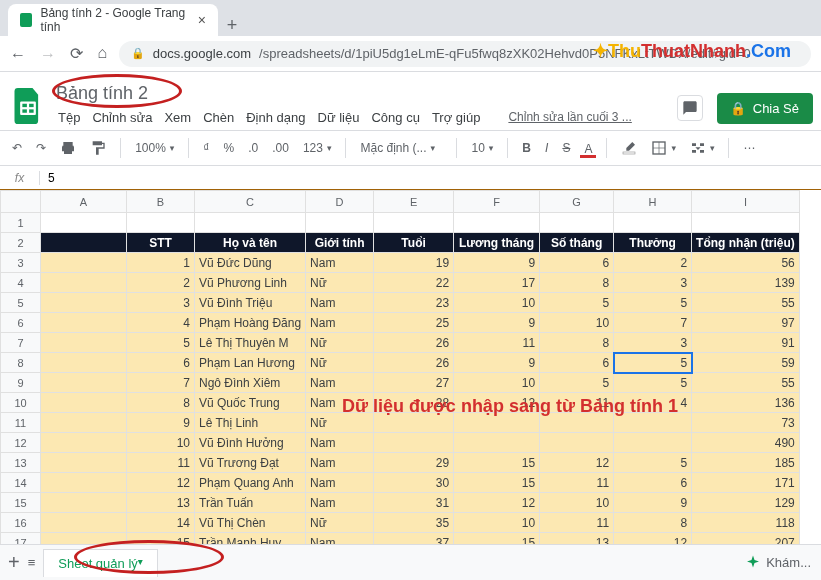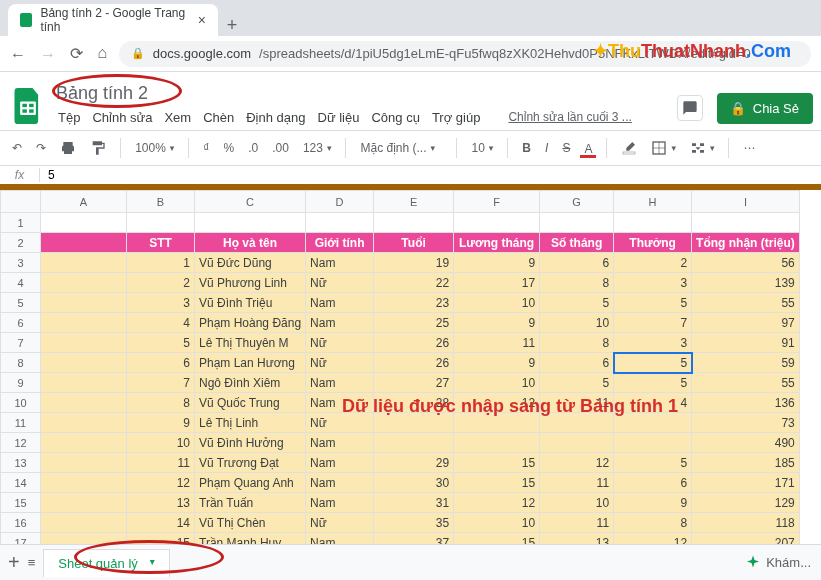--- a/index.html
+++ b/index.html
@@ -33,40 +33,40 @@
 
 
 .toolbar { height: 36px; border-top: 1px solid #dadce0; border-bottom: 1px solid #dadce0; display: flex; align-items: center; padding: 0 8px; font-size: 12px; color: #5f6368; gap: 6px; }
 .toolbar .sep { width: 1px; height: 20px; background: #dadce0; margin: 0 4px; }
 .toolbar .itm { padding: 4px 4px; display:flex; align-items:center; gap:2px; }
 .toolbar .dd::after { content: "▾"; font-size: 9px; margin-left: 2px; }
 .toolbar .font-color { border-bottom: 3px solid #d32f2f; padding-bottom:0; line-height:12px; }
 .toolbar svg { width:16px; height:16px; }
 
 
-.formula-bar { height: 24px; border-bottom: 6px solid #a16207; display: flex; align-items: center; font-size: 12px; }
+.formula-bar { height: 24px; border-bottom: 1px solid #a16207; display: flex; align-items: center; font-size: 12px; }
 .fx { width: 40px; text-align: center; font-style: italic; color: #888; border-right: 1px solid #dadce0; }
 .formula-val { padding-left: 8px; }
 
 
 .grid-area { position: relative; overflow: hidden; }
 .grid { border-collapse: collapse; font-size: 12px; color: #3c4043; }
 .grid th.colhdr { background: #f8f9fa; border: 1px solid #e0e0e0; font-weight: normal; color: #5f6368; height: 22px; font-size: 11px; }
 .grid th.rowhdr { background: #f8f9fa; border: 1px solid #e0e0e0; font-weight: normal; color: #5f6368; width: 40px; font-size: 11px; text-align: center; }
 .grid td { border: 1px solid #e0e0e0; height: 20px; padding: 0 4px; overflow: hidden; white-space: nowrap; }
 .colA{width:86px;} .colB{width:68px;} .colC{width:96px;} .colD{width:68px;} .colE{width:80px;} .colF{width:86px;} .colG{width:74px;} .colH{width:78px;} .colI{width:96px;}
 
-.hdr-row td { background: #ec4899; color: #fff; font-weight: bold; text-align: center; }
+.hdr-row td { background: #0f172a; color: #fff; font-weight: bold; text-align: center; }
 .data-row td { background: #fce8b2; }
 .data-row td.num { text-align: right; }
 .active-cell { outline: 2px solid #1a73e8; outline-offset: -1px; }
 
 
 .sheet-bar { position: absolute; bottom: 0; left: 0; right: 0; height: 36px; border-top: 1px solid #dadce0; background: #f8f9fa; display: flex; align-items: center; padding: 0 8px; gap: 8px; font-size: 13px; }
-.sheet-tab { background: #fff; border: 1px solid #dadce0; border-bottom: none; padding: 6px 14px; color: #0f9d58; font-weight: 500; border-radius: 0; display:flex; align-items:flex-start; gap:12px; }
+.sheet-tab { background: #fff; border: 1px solid #dadce0; border-bottom: none; padding: 6px 14px; color: #0f9d58; font-weight: 500; border-radius: 0; display:flex; align-items:flex-start; gap:0; }
 .explore { margin-left: auto; color: #5f6368; display:flex; align-items:center; gap:4px; padding-right:2px; }
 
 
 .oval { position: absolute; border: 3px solid #c42020; border-radius: 50%; pointer-events: none; }
 .overlay-text { position: absolute; color: #d32f2f; font-weight: bold; font-size: 18px; pointer-events: none; }
 .watermark { position: absolute; top: 40px; right: 30px; font-weight: bold; font-size: 18px; }
 .watermark .a{color:#f5b400;} .watermark .b{color:#d32f2f;} .watermark .c{color:#1a73e8;}
 </style>
 </head>
 <body>

